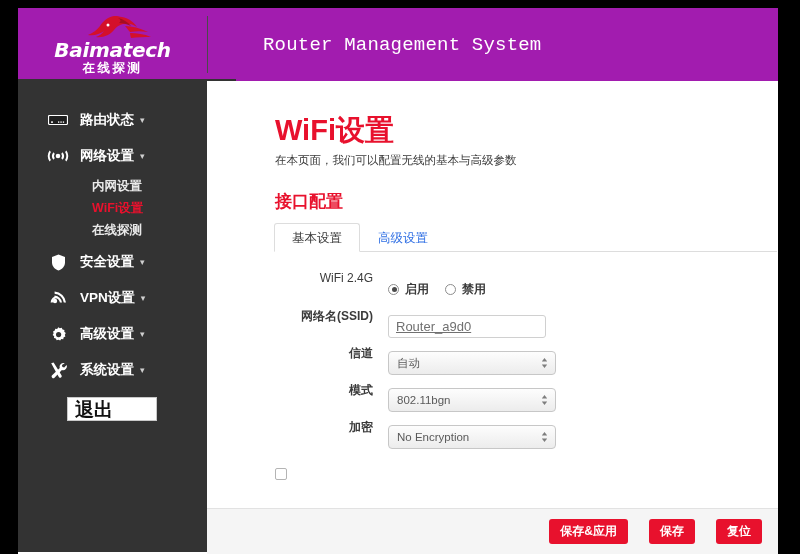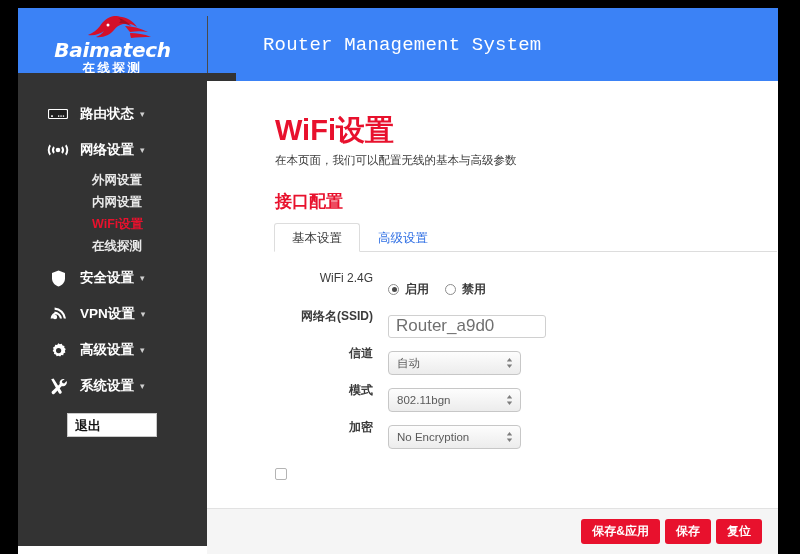--- a/index.html
+++ b/index.html
@@ -18,21 +18,21 @@
     width: 760px; height: 546px;
     background: #fff;
     overflow: hidden;
   }
 
   
   #header {
     position: absolute;
     left: 0; top: 0;
     width: 760px; height: 73px;
-    background: #3b82f6;
+    background: #a21caf;
     display: flex;
     align-items: center;
   }
   .logo-wrap {
     width: 189px; height: 73px;
     display: flex; flex-direction: column;
     align-items: center; justify-content: center;
     position: relative;
   }
   .logo-horse { width: 86px; height: 26px; display:block; margin-bottom: 0px; }
@@ -54,21 +54,21 @@
     font-size: 19px;
     margin-left: 55px;
     letter-spacing: 0.2px;
     white-space: nowrap;
     font-family: Liberation Mono, monospace;
   }
 
   
   #sidebar {
     position: absolute;
-    left: 0; top: 65px;
+    left: 0; top: 71px;
     width: 218px; height: 473px;
     background: #333333;
     padding-top: 23px;
   }
   .nav-group { }
   .nav-item {
     display: flex; align-items: center;
     height: 36px;
     padding-left: 29px;
     color: #ffffff;
@@ -100,21 +100,21 @@
     cursor: pointer;
     white-space: nowrap;
   }
   .sub-item.active { color: #e8112d; }
   #logout-btn {
     margin: 9px 0 0 49px;
     width: 90px; height: 24px;
     background: #ffffff;
     border: 1px solid #c9c9c9;
     color: #111;
-    font-size: 13px;
+    font-size: 19px;
     font-weight: bold;
     text-align: left;
     padding-left: 7px;
     line-height: 22px;
     cursor: pointer;
     font-family: "Liberation Sans", sans-serif;
   }
 
   
   #content {
@@ -218,30 +218,31 @@
     width: 5px; height: 5px;
     border-radius: 50%;
     background: #4a4a4a;
   }
 
   .text-input {
     width: 158px; height: 23px;
     border: 1px solid #d0d0d0;
     border-radius: 3px;
     background: #fff;
-    font-size: 17px;
+    font-size: 13px;
     color: #707070;
     padding: 0 7px;
     font-family: "Liberation Sans", sans-serif;
     outline: none;
+    text-decoration: underline;
   }
 
   .select-box {
     position: relative;
-    width: 133px; height: 24px;
+    width: 168px; height: 24px;
     border: 1px solid #c7c7c7;
     border-radius: 4px;
     background: linear-gradient(#fdfdfd, #ececec);
     font-size: 11.5px;
     color: #5a5a5a;
     display: flex;
     align-items: center;
     padding: 0 22px 0 8px;
     cursor: pointer;
     white-space: nowrap;
@@ -279,21 +280,21 @@
   }
   .btn {
     background: #e8112d;
     color: #ffffff;
     font-size: 12px;
     font-weight: bold;
     border: none;
     border-radius: 3px;
     height: 25px;
     padding: 0 11px;
-    margin-left: 5px;
+    margin-left: 21px;
     cursor: pointer;
     font-family: "Liberation Sans", sans-serif;
     white-space: nowrap;
   }
 </style>
 </head>
 <body>
 
 <div id="app">
 
@@ -341,21 +342,20 @@
             <path d="M6.4 2.2 A6 6 0 0 0 6.4 9.8 L7.7 8.2 A4 4 0 0 1 7.7 3.8 Z" fill="#ffffff"></path>
             <path d="M15.6 2.2 A6 6 0 0 1 15.6 9.8 L14.3 8.2 A4 4 0 0 0 14.3 3.8 Z" fill="#ffffff"></path>
             <path d="M2.6 0.6 A9.5 9.5 0 0 0 2.6 11.4 L3.9 9.9 A7.3 7.3 0 0 1 3.9 2.1 Z" fill="#ffffff"></path>
             <path d="M19.4 0.6 A9.5 9.5 0 0 1 19.4 11.4 L18.1 9.9 A7.3 7.3 0 0 0 18.1 2.1 Z" fill="#ffffff"></path>
           </svg>
         </span>
         <span>网络设置</span>
         <span class="caret">▾</span>
       </div>
       <div class="subnav">
-        <div class="sub-item">外网设置</div>
         <div class="sub-item">内网设置</div>
         <div class="sub-item active">WiFi设置</div>
         <div class="sub-item">在线探测</div>
       </div>
     </div>
 
     
     <div class="nav-group">
       <div class="nav-item">
         <span class="nav-ico">

